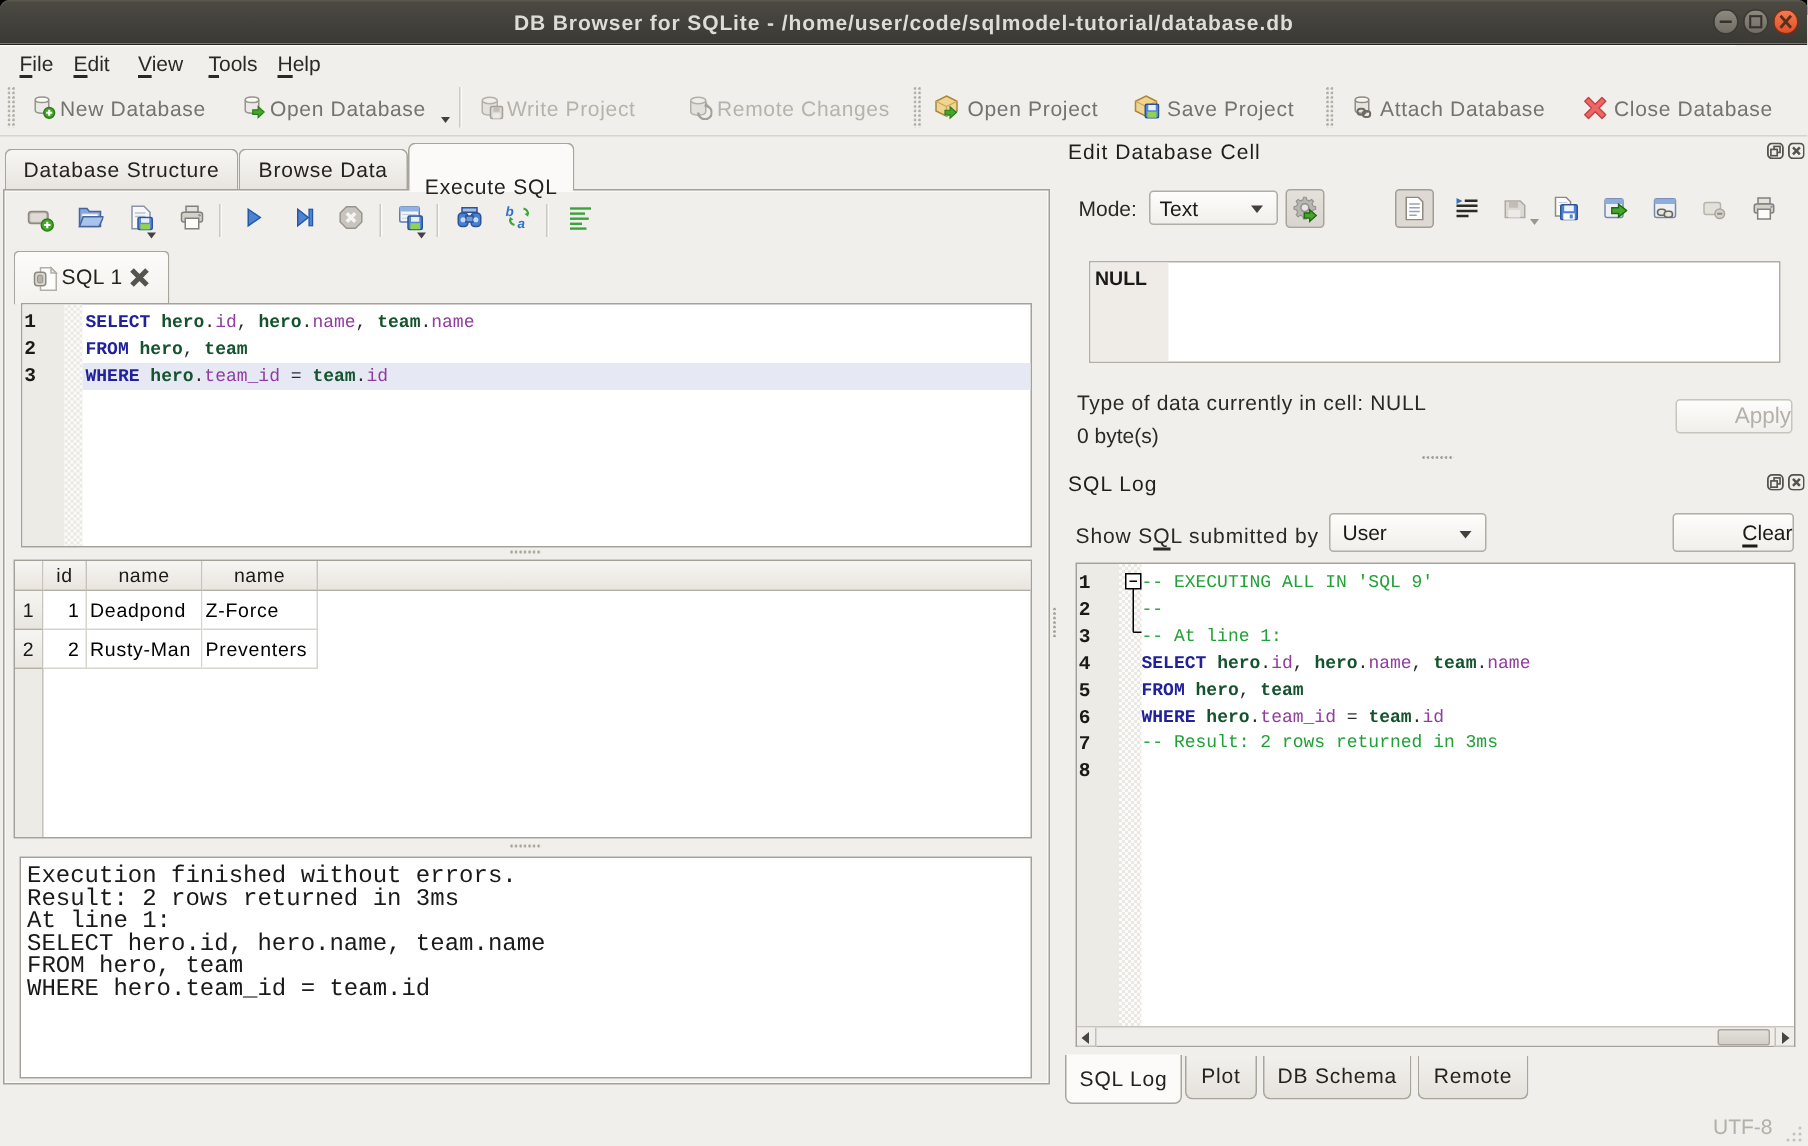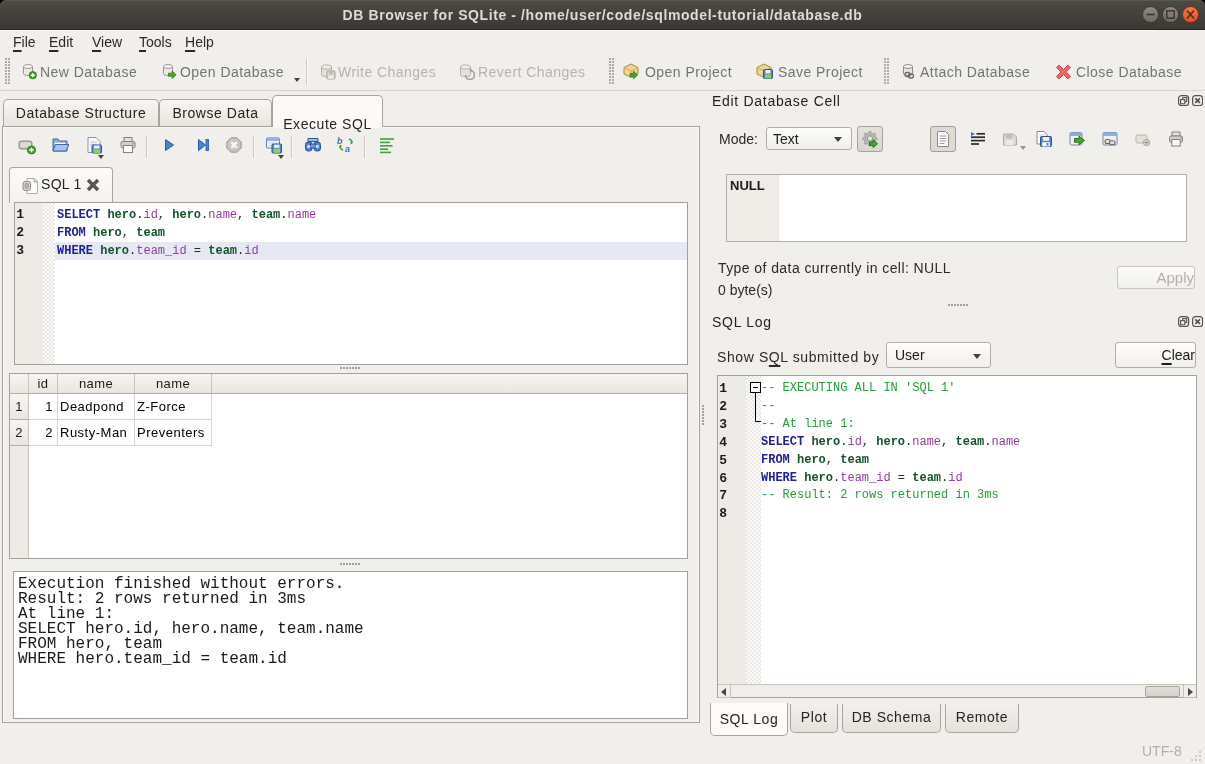--- a/index.html
+++ b/index.html
@@ -100,28 +100,28 @@
   <div class="tbtext" style="left:180px">Open Database</div>
   <div class="abs" style="left:294px;top:26px;width:0;height:0;border:3.5px solid transparent;border-top:4.5px solid #444039"></div>
   <div class="tsep" style="left:306px"></div>
   <svg class="abs" style="left:319px;top:11px" width="17" height="17" viewBox="0 0 17 17">
     <path d="M2.5 4 v7.5 c0 1.5 2.5 2.2 5 2.2 s5-.7 5-2.2 V4" fill="#e3e1dc" stroke="#b4b0a8"></path>
     <ellipse cx="7.5" cy="4" rx="5" ry="2.1" fill="#efede9" stroke="#b4b0a8"></ellipse>
     <rect x="8" y="8" width="8" height="8" rx="1" fill="#dcd9d3" stroke="#a5a199"></rect>
     <rect x="10" y="8.5" width="4" height="3" fill="#c2beb6"></rect>
     <rect x="9.5" y="12.5" width="5" height="3.5" fill="#eceae6"></rect>
   </svg>
-  <div class="tbtext dis" style="left:338px">Write Changes</div>
+  <div class="tbtext dis" style="left:338px">Write Project</div>
   <svg class="abs" style="left:458px;top:11px" width="17" height="17" viewBox="0 0 17 17">
     <path d="M2.5 4 v7.5 c0 1.5 2.5 2.2 5 2.2 s5-.7 5-2.2 V4" fill="#e3e1dc" stroke="#b4b0a8"></path>
     <ellipse cx="7.5" cy="4" rx="5" ry="2.1" fill="#efede9" stroke="#b4b0a8"></ellipse>
     <path d="M7.5 12 a4.5 4.5 0 1 0 4.5 -4.5" fill="none" stroke="#a5a199" stroke-width="1.6"></path>
     <path d="M12.5 4.5 l-1 3.5 3.5 .8 z" fill="#a5a199"></path>
   </svg>
-  <div class="tbtext dis" style="left:478px">Revert Changes</div>
+  <div class="tbtext dis" style="left:478px">Remote Changes</div>
   <div class="handle" style="left:609px"></div>
   <svg class="abs" style="left:623px;top:11px" width="17" height="17" viewBox="0 0 17 17">
     <path d="M8 1 L15 4.5 V11 L8 14.5 L1 11 V4.5 Z" fill="#f0d492" stroke="#ab8738"></path>
     <path d="M1 4.5 L8 8 L15 4.5 M8 8 V14.5" fill="none" stroke="#c9a959" stroke-width=".9"></path>
     <path d="M7 10.5 h3.4 v-2.3 l4.2 3.8 -4.2 3.8 v-2.3 h-3.4 z" fill="#45a62a" stroke="#2c7d18" stroke-width=".8"></path>
   </svg>
   <div class="tbtext" style="left:645px">Open Project</div>
   <svg class="abs" style="left:756px;top:11px" width="17" height="17" viewBox="0 0 17 17">
     <path d="M8 1 L15 4.5 V11 L8 14.5 L1 11 V4.5 Z" fill="#f0d492" stroke="#ab8738"></path>
     <path d="M1 4.5 L8 8 L15 4.5 M8 8 V14.5" fill="none" stroke="#c9a959" stroke-width=".9"></path>
@@ -402,21 +402,21 @@
 <div class="combo" style="left:886px;top:342px;width:105px;height:26px">
     <span style="position:absolute;left:8px;top:4px">User</span>
     <span class="arr" style="top:11px"></span>
   </div>
 <div class="btn" style="left:1115px;top:342px;width:81px;height:26px;padding-top:4px"><u>C</u>lear</div>
 
 <div class="frame" style="left:717px;top:375px;width:480px;height:323px;border-color:#a5a19a">
   <div class="abs gutter" style="left:0;top:0;width:28px;height:308px"></div>
   <div class="abs checker" style="left:28px;top:0;width:15px;height:308px"></div>
   <div class="abs mono" style="left:0;top:4px;width:9px;font-size:13px;font-weight:bold;color:#1c1a17;line-height:17.9px;text-align:right">1<br>2<br>3<br>4<br>5<br>6<br>7<br>8</div>
-  <div class="abs mono" style="left:43px;top:4px;font-size:12px;line-height:17.9px;white-space:pre"><span class="cmt">-- EXECUTING ALL IN 'SQL 1'</span>
+  <div class="abs mono" style="left:43px;top:4px;font-size:12px;line-height:17.9px;white-space:pre"><span class="cmt">-- EXECUTING ALL IN 'SQL 9'</span>
 <span class="cmt">--</span>
 <span class="cmt">-- At line 1:</span>
 <span class="kw">SELECT</span> <span class="tbl">hero</span>.<span class="fld">id</span>, <span class="tbl">hero</span>.<span class="fld">name</span>, <span class="tbl">team</span>.<span class="fld">name</span>
 <span class="kw">FROM</span> <span class="tbl">hero</span>, <span class="tbl">team</span>
 <span class="kw">WHERE</span> <span class="tbl">hero</span>.<span class="fld">team_id</span> = <span class="tbl">team</span>.<span class="fld">id</span>
 <span class="cmt">-- Result: 2 rows returned in 3ms</span></div>
 
   <svg class="abs" style="left:28px;top:0" width="16" height="60" viewBox="0 0 16 60">
     <rect x="4.5" y="6.5" width="10" height="10" fill="#fff" stroke="#000"></rect>
     <line x1="7" y1="11.5" x2="12" y2="11.5" stroke="#000"></line>

